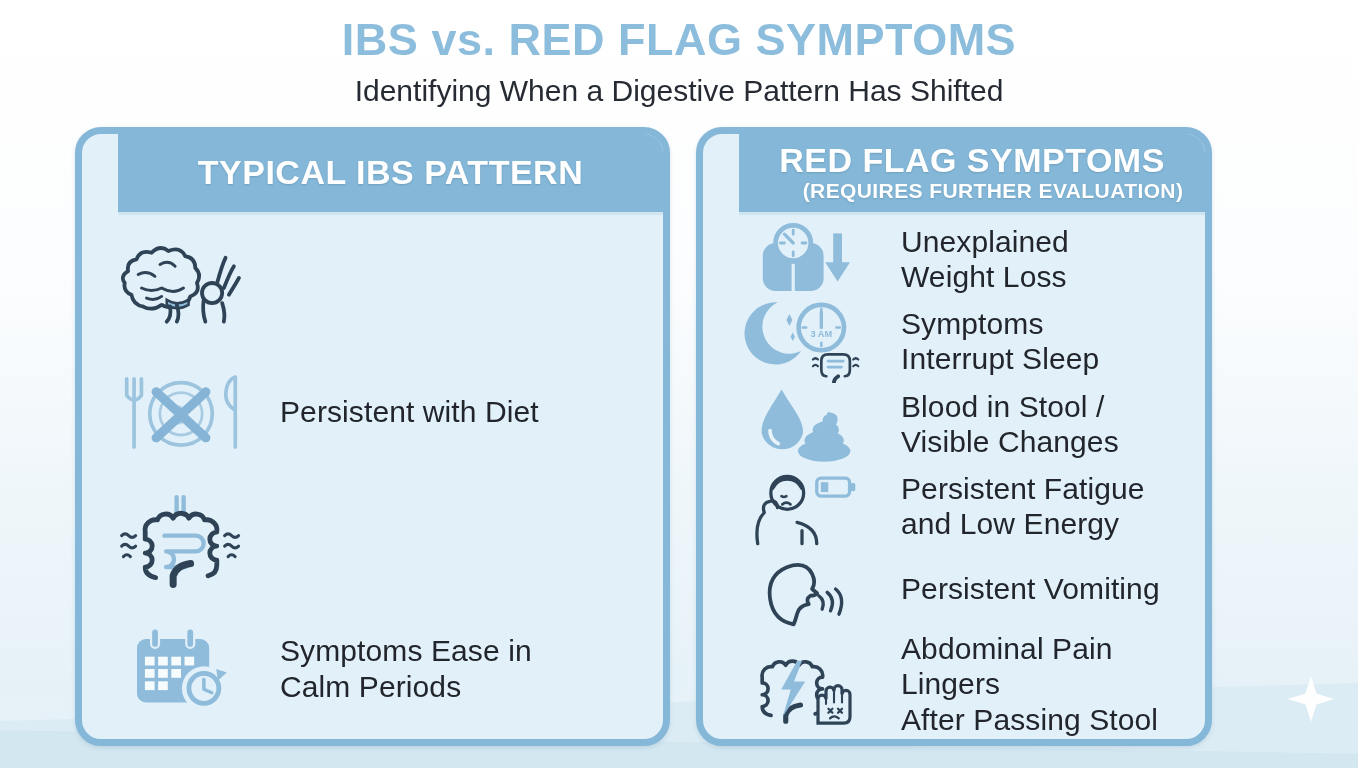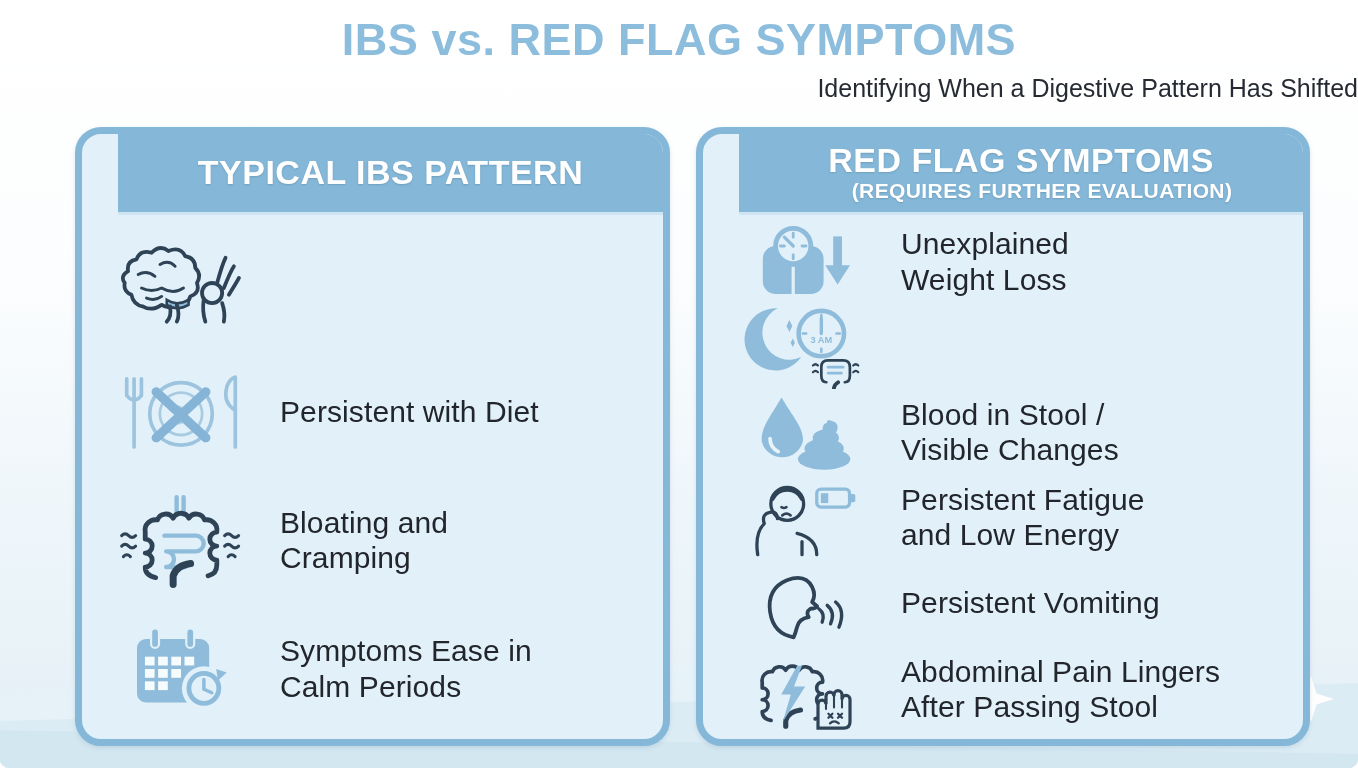--- a/index.html
+++ b/index.html
@@ -1,37 +1,37 @@
 <!DOCTYPE html>
 <html><head>
 <meta charset="utf-8">
 <style>
   html,body{margin:0;padding:0;}
   body{font-family:"Liberation Sans","DejaVu Sans",sans-serif;background:#fff;}
   .page{position:relative;width:1358px;height:768px;overflow:hidden;
-        background:linear-gradient(180deg,#ffffff 0%,#fcfdfe 35%,#eef6fa 66%,#e3eff6 100%);border-radius:9px;}
+        background:linear-gradient(180deg,#ffffff 0%,#fcfdfe 35%,#eef6fa 66%,#e3eff6 100%);}
   
   .wave-a{position:absolute;left:-4%;right:-4%;bottom:-26px;height:92px;background:#dcecf4;
           transform:rotate(-1.6deg);border-radius:40px;}
   .wave-b{position:absolute;left:-4%;right:-4%;bottom:-52px;height:78px;background:#d3e7f0;
           transform:rotate(1deg);border-radius:40px;}
   .wave-c{position:absolute;left:-2%;bottom:40px;width:60%;height:50px;background:#e6f2f7;
           transform:rotate(-2.4deg);border-radius:50px;opacity:.8;}
   .sparkle{position:absolute;right:24px;bottom:46px;width:46px;height:46px;background:rgba(255,255,255,.95);
            clip-path:polygon(50% 0,62% 38%,100% 50%,62% 62%,50% 100%,38% 62%,0 50%,38% 38%);}
   
   .main-title{position:absolute;top:14px;left:0;right:0;text-align:center;
               font-size:45px;font-weight:700;color:#8cbddc;letter-spacing:.5px;}
-  .main-subtitle{position:absolute;top:74px;left:0;right:0;text-align:right;
-              font-size:25px;font-weight:500;color:#262b33;}
+  .main-subtitle{position:absolute;top:74px;left:0;right:0;text-align:center;
+              font-size:30px;font-weight:500;color:#262b33;}
   
   .panel{position:absolute;top:127px;height:619px;border:7px solid #85b8d8;border-radius:26px;
          background:#e1f0f9;box-sizing:border-box;overflow:hidden;box-shadow:0 2px 4px rgba(120,160,190,.25);padding-left:36px;}
   .panel-left{left:75px;width:595px;}
-  .panel-right{left:696px;width:614px;}
+  .panel-right{left:696px;width:516px;}
   .panel-header{height:78px;background:#85b8d8;display:flex;flex-direction:column;
                 align-items:center;justify-content:center;color:#fff;
                 border-bottom:3px solid #cfe6f2;}
   .panel-header .t1{font-size:34px;font-weight:700;letter-spacing:.5px;line-height:1.05;
                     text-shadow:0 1px 2px rgba(70,110,140,.35);}
   .panel-header .t2{font-size:21px;font-weight:700;letter-spacing:.4px;line-height:1.15;
                     text-shadow:0 1px 2px rgba(70,110,140,.35);margin-left:42px;}
   .panel-body{position:absolute;top:81px;bottom:0;left:0;right:0;display:flex;flex-direction:column;
               padding:4px 0 6px 0;}
   .row{flex:1;display:flex;align-items:center;}
@@ -94,22 +94,20 @@
           <svg width="140" height="96" viewBox="0 0 140 110">
             <g transform="translate(7,0)">
               <path class="bl" stroke-width="5" d="M58 6 V26 M66 6 V26"></path>
               <path class="dk" stroke-width="5.5" d="M34 98 Q22 96 22 86 A8 8 0 0 0 22 70 A8 8 0 0 0 22 54 L22 46 A12 12 0 0 1 36 32 A10 10 0 0 1 54 30 A10 10 0 0 1 72 30 A10 10 0 0 1 90 32 A12 12 0 0 1 104 46 A8 8 0 0 0 104 62 A8 8 0 0 0 104 78 L104 84 Q104 94 94 96"></path>
               <path class="bl" stroke-width="5" d="M44 50 H80 A9 9 0 0 1 80 68 H46 A9 9 0 0 1 46 86 H68"></path>
               <path class="dk" stroke-width="8" d="M74 82 Q58 84 54 96 L54 106"></path>
             </g>
             <path class="dk" stroke-width="3.5" d="M2 50 q4 -4 8 0 q4 4 8 0 M2 62 q4 -4 8 0 q4 4 8 0 M4 74 q4 -4 8 0 M120 50 q4 -4 8 0 q4 4 8 0 M120 62 q4 -4 8 0 q4 4 8 0 M124 74 q4 -4 8 0"></path>
           </svg>
         </div>
-        <div class="label">Bloating and
-Cramping</div>
       </div>
 
       <div class="row">
         <div class="icon-cell">
           <svg width="130" height="88" viewBox="0 0 120 100">
             <rect class="fb" x="10" y="16" width="82" height="72" rx="10"></rect>
             <rect x="26" y="4" width="9" height="22" rx="4.5" fill="#8fbcdb" stroke="#e1f0f9" stroke-width="2.5"></rect>
             <rect x="66" y="4" width="9" height="22" rx="4.5" fill="#8fbcdb" stroke="#e1f0f9" stroke-width="2.5"></rect>
             <g fill="#f6fbfd">
               <rect x="19" y="36" width="11" height="10"></rect>
@@ -169,20 +167,22 @@
             <path class="bl" stroke-width="4" d="M94 16 V34"></path>
             <text x="94" y="45" text-anchor="middle" font-size="11" font-weight="bold" fill="#8fbcdb">3 AM</text>
             <g>
               <path class="dk" stroke-width="3.2" d="M100 92 Q94 92 94 84 L94 74 Q94 66 102 66 H120 Q128 66 128 74 L128 84 Q128 92 122 92"></path>
               <path class="bl" stroke-width="3.2" d="M102 74 H120 M102 81 H118"></path>
               <path class="dk" stroke-width="4.5" d="M114 92 q-5 3 -5 8"></path>
               <path class="dk" stroke-width="2.6" d="M84 72 q3 -3 6 0 M84 80 q3 -3 6 0 M132 72 q3 -3 6 0 M132 80 q3 -3 6 0"></path>
             </g>
           </svg>
         </div>
+        <div class="label">Symptoms
+Interrupt Sleep</div>
       </div>
 
       <div class="row">
         <div class="icon-cell">
           <svg width="130" height="82" viewBox="0 0 130 100">
             <path class="fb" d="M40 8 C26 32 14 46 16 62 A26 26 0 0 0 66 62 C68 46 54 32 40 8 Z"></path>
             <path d="M26 58 A18 18 0 0 0 36 74" stroke="#e8f3fa" stroke-width="4.5" fill="none" stroke-linecap="round"></path>
             <path class="bl" stroke-width="5" d="M98 38 Q110 40 104 50"></path>
             <circle class="fb" cx="98" cy="46" r="8"></circle>
             <ellipse class="fb" cx="94" cy="57" rx="16" ry="10"></ellipse>

